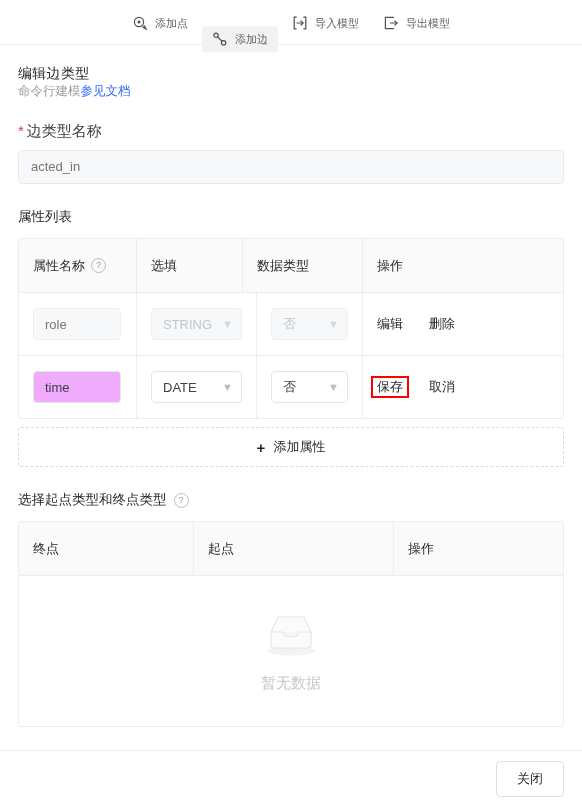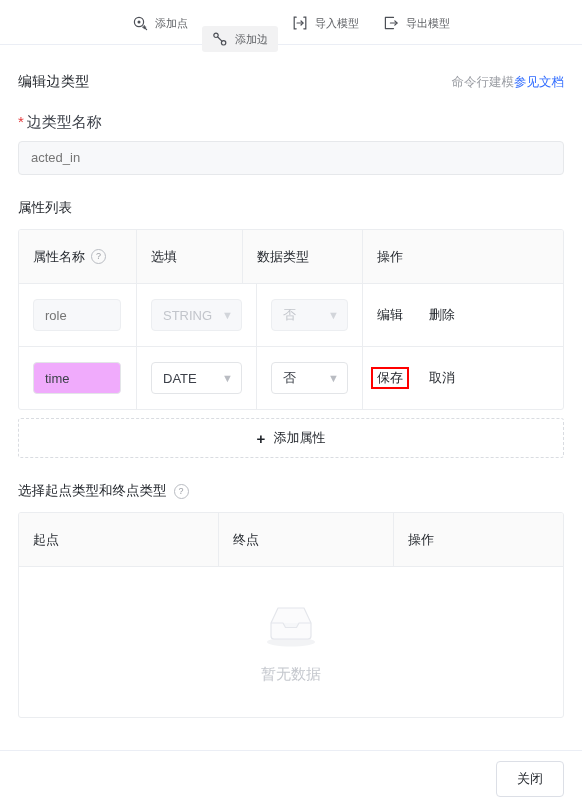--- a/index.html
+++ b/index.html
@@ -55,22 +55,23 @@
 
   
   .page {
     padding: 0 18px;
     box-sizing: border-box;
   }
 
   .section-head {
     display: flex;
     align-items: baseline;
-    justify-content: space-between;
-    margin-top: 28px;
+    justify-content: center;
+    margin-top: 20px;
+    flex-direction: column;
   }
   .section-title {
     font-size: 14px;
     color: #1f2329;
     letter-spacing: .3px;
   }
   .head-right {
     font-size: 12.5px;
     white-space: nowrap;
   }
@@ -428,22 +429,22 @@
   </div>
 
   <div class="sub-title with-help">
     <span>选择起点类型和终点类型</span>
     <span class="help-ico">?</span>
   </div>
 
   
   <div class="tbl">
     <div class="row thead">
+      <div class="cell c2-end">终点</div>
       <div class="cell c2-start">起点</div>
-      <div class="cell c2-end">终点</div>
       <div class="cell c2-act">操作</div>
     </div>
 
     <div class="empty">
       <span>
         <svg width="66" height="52" viewBox="0 0 66 52" fill="none">
           <ellipse cx="33" cy="42" rx="24" ry="4.5" fill="#f2f3f5"></ellipse>
           <path d="M13 23 L20 8 H46 L53 23 V36 A3 3 0 0 1 50 39 H16 A3 3 0 0 1 13 36 Z" fill="#fbfbfc" stroke="#e4e6eb" stroke-width="1.2" stroke-linejoin="round"></path>
           <path d="M13 23 H25 L27.5 27.5 H38.5 L41 23 H53" fill="#f6f7f9" stroke="#e4e6eb" stroke-width="1.2" stroke-linejoin="round"></path>
         </svg>

